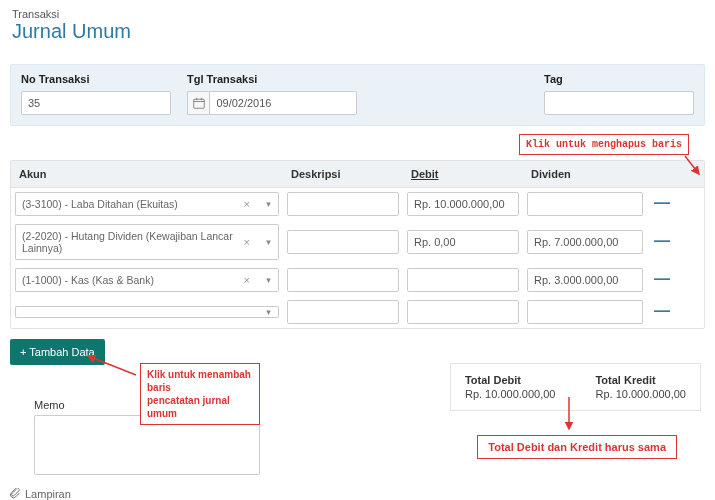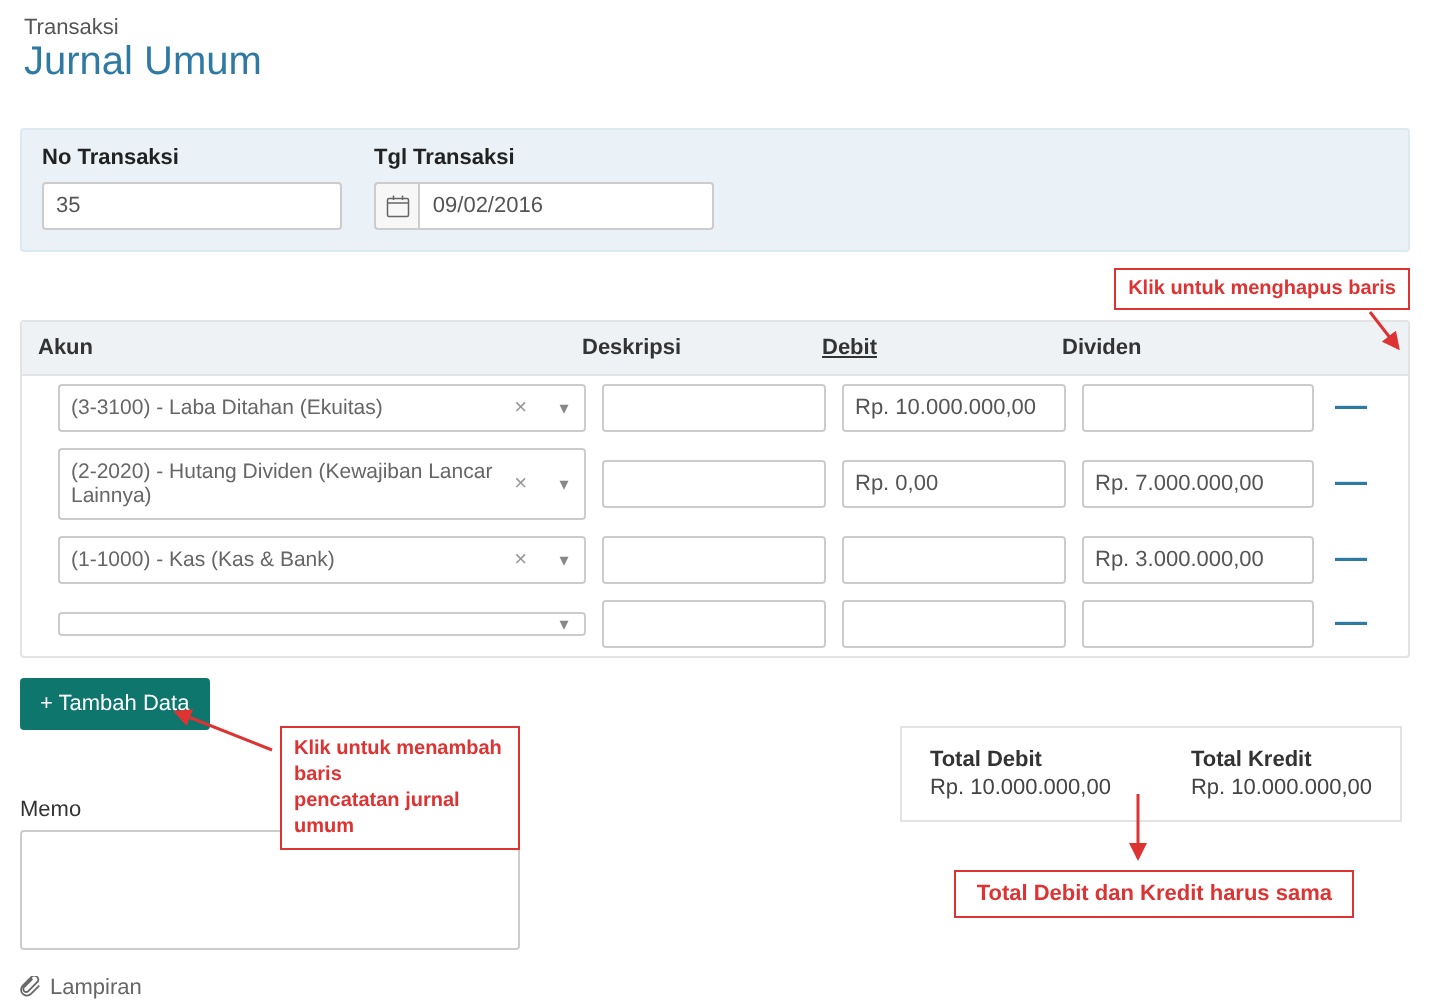--- a/index.html
+++ b/index.html
@@ -45,33 +45,33 @@
   .date-wrap .input { border-radius: 0 2px 2px 0; }
   .callout {
     border: 1.5px solid #d33;
     color: #d33;
     font-size: 10px;
     font-weight: bold;
     padding: 4px 6px;
     background: #fff;
     display: inline-block;
   }
-  .callout-right { position: absolute; right: 0; top: 0; }
+  .callout-right { position: absolute; right: 16px; top: 0; font-family: Liberation Mono, monospace; }
   .callout-wrap { position: relative; height: 24px; margin-top: 8px; }
   .grid-wrap { margin-top: 2px; border: 1px solid #e3e3e3; border-radius: 2px; overflow: hidden; }
   .grid-head {
     display: flex; background: #eef2f4; border-bottom: 1px solid #e3e3e3;
     font-weight: bold; font-size: 11px; color: #333;
   }
   .col-akun { width: 272px; padding: 7px 8px; }
   .col-desk { width: 120px; padding: 7px 8px; }
   .col-debit { width: 120px; padding: 7px 8px; text-decoration: underline; }
   .col-kredit { width: 124px; padding: 7px 8px; }
   .col-del { width: 30px; padding: 7px 4px; text-align: center; }
-  .grid-body .grow { display: flex; align-items: center; padding: 4px 0; justify-content: center; }
+  .grid-body .grow { display: flex; align-items: center; padding: 4px 0; }
   .grid-body .cell { padding: 0 4px; }
   .grid-body .cell.col-akun { display: flex; gap: 0; }
   .select-like {
     flex: 1; border: 1px solid #ccc; border-radius: 2px;
     padding: 5px 6px; font-size: 10.5px; color: #666; background: #fff;
     position: relative; display: flex; align-items: center;
   }
   .select-like .clear {
     margin-left: auto; color: #999; font-size: 11px; padding: 0 3px; cursor: pointer;
   }
@@ -94,21 +94,21 @@
   .below { display: flex; margin-top: 10px; position: relative; gap: 12px;}
   .below-left { width: 250px; }
   .below-right { flex: 1; position: relative; }
   .totals-box {
     border: 1px solid #e3e3e3; padding: 10px 14px; display: flex; gap: 40px;
     position: absolute; right: 4px; top: 24px; background: #fff;
   }
   .totals-box .tcol { font-size: 11px; }
   .totals-box .tlabel { font-weight: bold; color: #333; }
   .totals-box .tval { color: #444; margin-top: 2px; }
-  .memo-block { margin-top: 34px; }
+  .memo-block { margin-top: 34px; margin-left: 24px; }
   .memo-label { font-size: 11px; color: #333; margin-bottom: 4px; display: block;}
   .attach { margin-top: 10px; font-size: 11px; color: #666; display: flex; align-items: flex-start; gap: 4px;}
   .attach-link { color: #2f7aa3; font-size: 15px; margin-top: 2px; display: inline-block; cursor: pointer;}
   .callout-center {
     border: 1.5px solid #d33; color: #d33; font-weight: bold;
     font-size: 11px; padding: 5px 10px; text-align: center;
     position: absolute; right: 28px; top: 96px; background: #fff;
   }
   .callout-add {
     border: 1.5px solid #d33; color: #d33; font-weight: bold;
@@ -136,20 +136,24 @@
           <span class="cal">
             <svg width="12" height="12" viewBox="0 0 16 16">
                 <rect x="1" y="3" width="14" height="12" rx="1" fill="none" stroke="#666"></rect>
                 <line x1="1" y1="6" x2="15" y2="6" stroke="#666"></line>
                 <line x1="5" y1="1" x2="5" y2="4" stroke="#666"></line>
                 <line x1="11" y1="1" x2="11" y2="4" stroke="#666"></line>
               </svg>
           </span>
           <input class="input" value="09/02/2016" style="">
         </div>
+      </div>
+      <div class="hb-col tag">
+        <span class="hb-label">Tag</span>
+        <input class="input" value="" style="">
       </div>
     </div>
   </div>
 
   <div class="callout-wrap">
     <span class="callout callout-right">Klik untuk menghapus baris</span>
     <svg class="arrow" style="right:0; top:20px;" width="24" height="24">
       <defs>
           <marker id="ah1" markerWidth="6" markerHeight="6" refX="5" refY="3" orient="auto">
             <path d="M0,0 L6,3 L0,6 Z" fill="#d33"></path>

